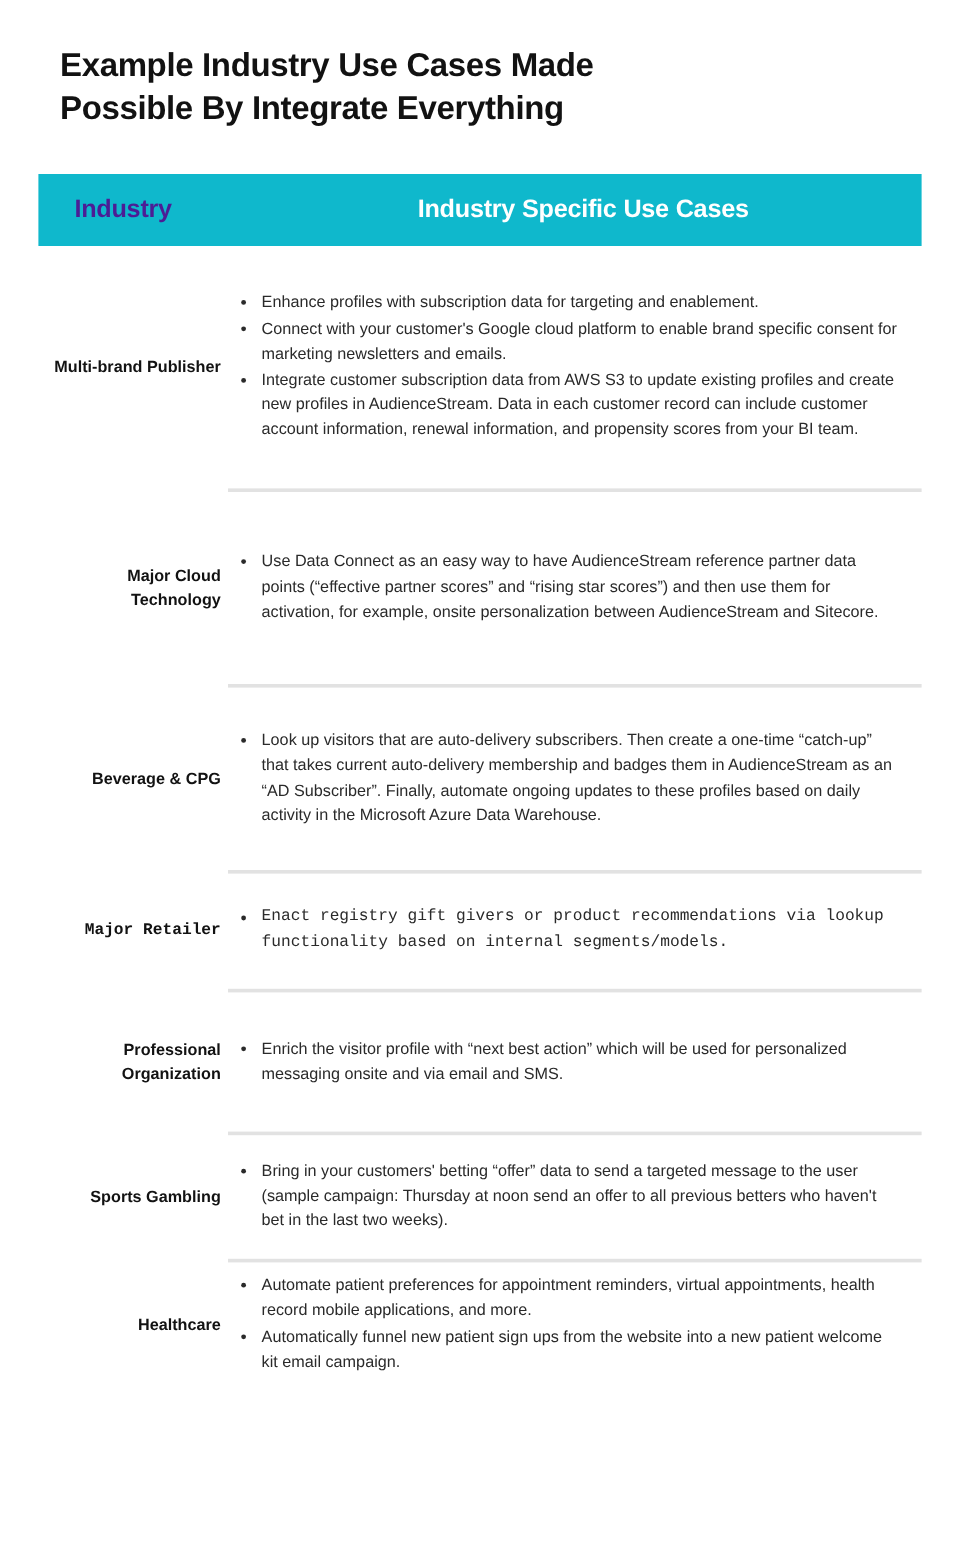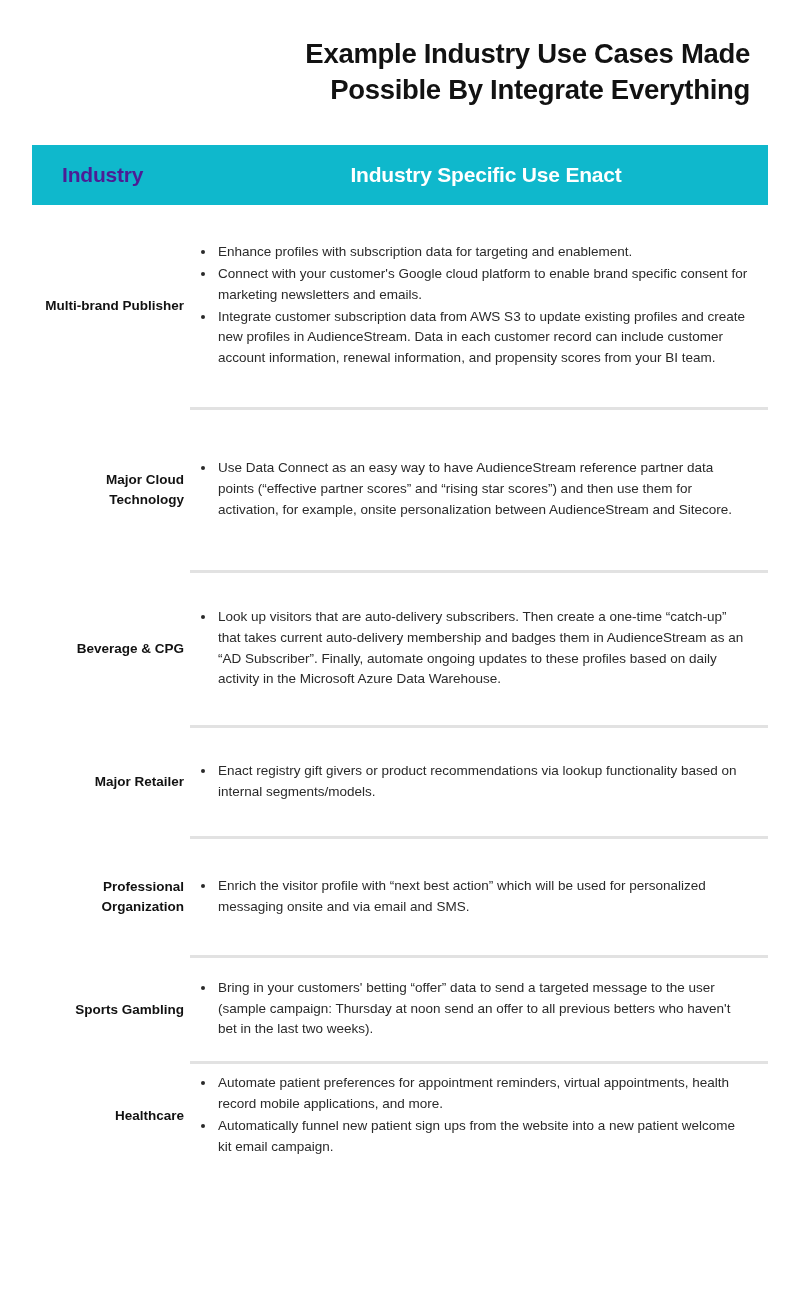--- a/index.html
+++ b/index.html
@@ -22,21 +22,21 @@
     height: 1300px;
     background: #ffffff;
     overflow: hidden;
   }
 
   
   .title {
     width: 700px;
     margin: 0 auto;
     padding-top: 36px;
-    text-align: right;
+    text-align: left;
     font-size: 27.5px;
     font-weight: 700;
     line-height: 1.32;
     letter-spacing: -0.3px;
     color: #121212;
   }
   .title .line { display: block; }
 
   
   .table {
@@ -122,40 +122,40 @@
     height: 3px;
     background: #E2E2E2;
     margin-left: 158px;
     width: 578px;
   }
 
   
   .row-0 { height: 202px; }
   .row-1 { height: 160px; }
   .row-2 { height: 152px; }
-  .row-3 { height: 108px; }
+  .row-3 { height: 96px; font-family: Liberation Mono, monospace; }
   .row-4 { height: 116px; }
   .row-5 { height: 103px; }
   .row-6 { height: 104px; }
 </style>
 </head>
 <body>
 
 <div class="page">
 
   <h1 class="title">
     <span class="line">Example Industry Use Cases Made</span>
     <span class="line">Possible By Integrate Everything</span>
   </h1>
 
   <div class="table">
 
     <div class="thead">
       <div class="th-industry">Industry</div>
-      <div class="th-usecases">Industry Specific Use Enact</div>
+      <div class="th-usecases">Industry Specific Use Cases</div>
     </div>
 
     <div class="tbody">
         <div class="row row-0">
           <div class="cell-industry">Multi-brand Publisher</div>
           <div class="cell-cases">
             <ul class="cases">
               <li>Enhance profiles with subscription data for targeting and enablement.</li>
               <li>Connect with your customer's Google cloud platform to enable brand specific consent for marketing newsletters and emails.</li>
               <li>Integrate customer subscription data from AWS S3 to update existing profiles and create new profiles in AudienceStream. Data in each customer record can include customer account information, renewal information, and propensity scores from your BI team.</li>

